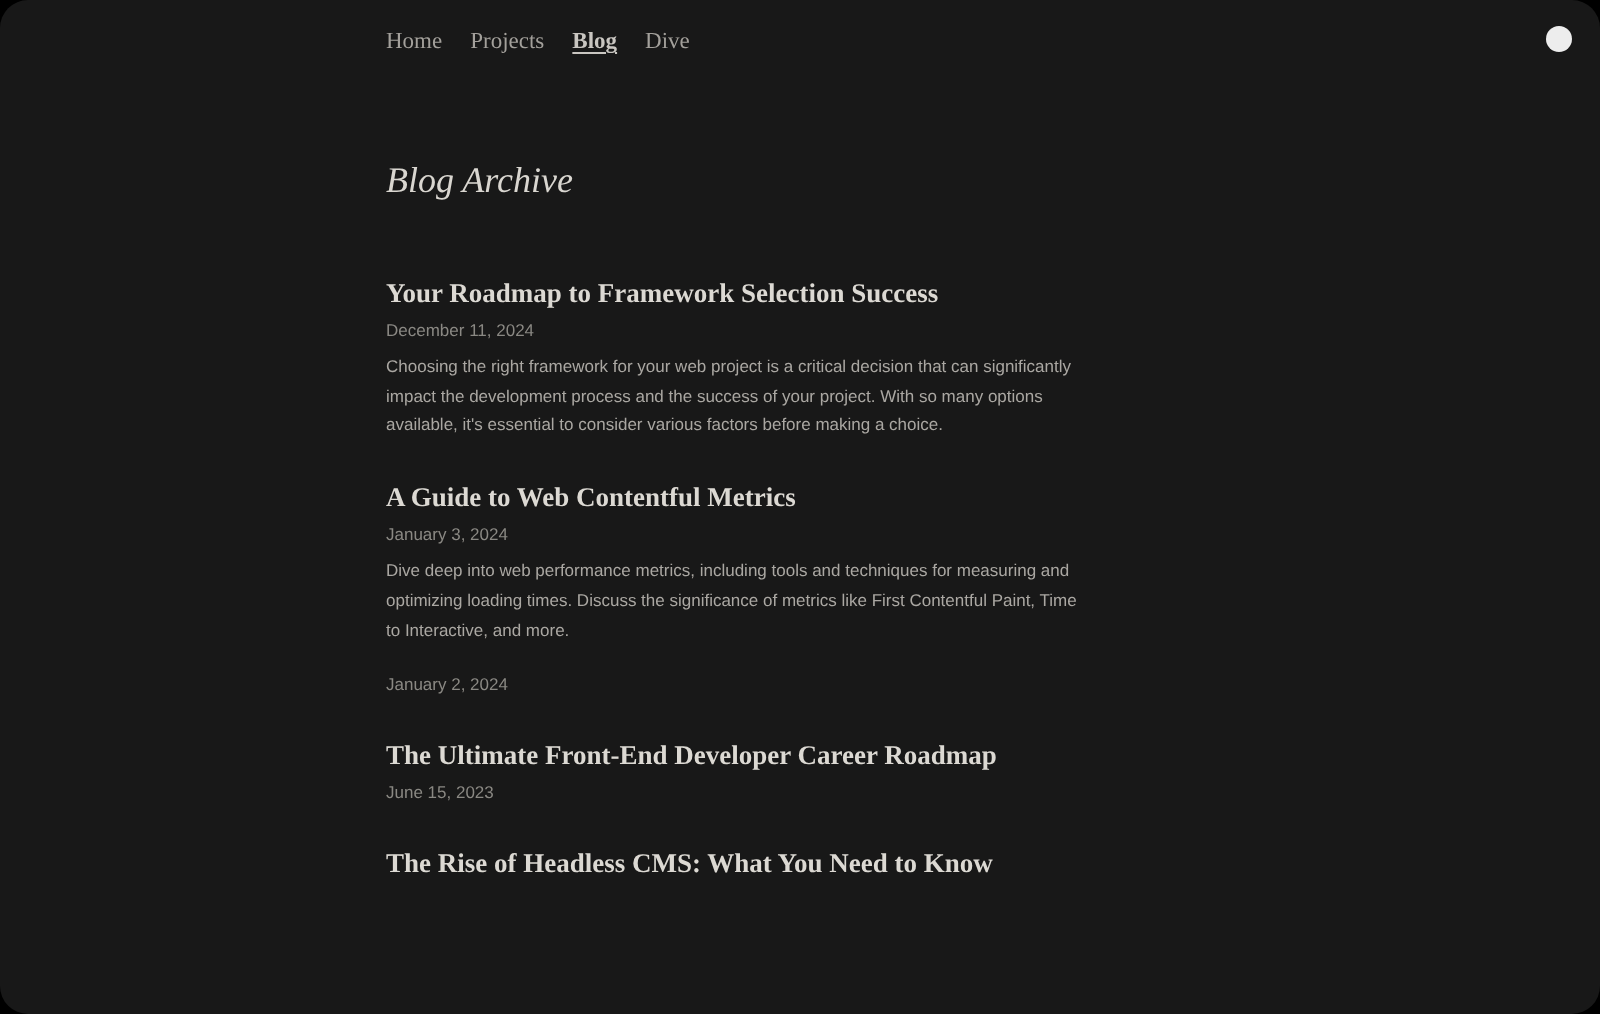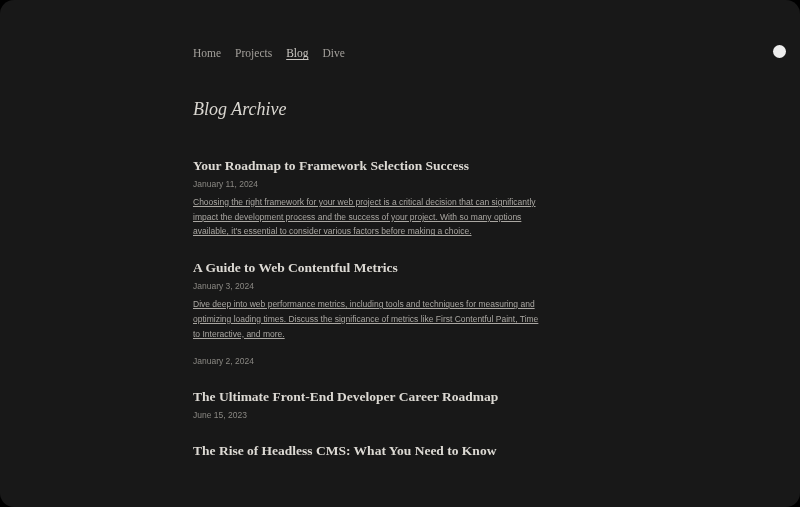--- a/index.html
+++ b/index.html
@@ -13,47 +13,48 @@
     position:absolute; inset:0;
     background:#181818;
     border-radius:14px;
     overflow:hidden;
   }
   
   .topbar { position:relative; }
   .nav {
     display:flex; gap:14px;
     padding:14px 0 0 193px;
-    font-size:11.5px; line-height:14px;margin-top:32px;
+    font-size:11.5px; line-height:14px;
   }
   .nav-link {
     color:#a3a09b;
     text-decoration:none;
     cursor:pointer;
   }
   .nav-link.active {
     color:#c9c6c1;
     text-decoration:underline;
     text-underline-offset:2px;
+    font-weight:bold;
   }
   .theme-toggle {
     position:absolute; top:13px; right:14px;
     background:none; border:none; padding:0;
     cursor:pointer;
   }
   .circle-glyph {
     display:block;
     width:13px; height:13px;
     border-radius:50%;
     background:#ededed;
   }
   
   main { padding-left:193px; width:545px; }
   .archive-title {
-    margin-top:37px;
+    margin-top:50px;
     font-size:18px; line-height:24px;
     font-style:italic; font-weight:400;
     color:#d9d6d0;
   }
   .posts { margin-top:35px; width:352px; }
   .post { margin-bottom:14px; }
   .post-title {
     font-size:13.5px; line-height:20px;
     font-weight:600;
     color:#dcd9d3;
@@ -64,21 +65,20 @@
     margin-top:2px;
     font-family:"Liberation Sans", sans-serif;
     font-size:8.5px; line-height:13px;
     color:#8a8883;
   }
   .post-excerpt {
     margin-top:4px;
     font-family:"Liberation Sans", sans-serif;
     font-size:8.5px; line-height:14.7px;
     color:#aaa7a2;
-    text-decoration:underline;
   }
 </style>
 </head>
 <body>
 
 <div class="page">
 
   <div class="topbar">
     <nav class="nav">
 
@@ -95,21 +95,21 @@
     </button>
   </div>
 
   <main>
     <h1 class="archive-title">Blog Archive</h1>
 
     <section class="posts">
 
         <article class="post">
           <h2 class="post-title">Your Roadmap to Framework Selection Success</h2>
-          <div class="post-date">January 11, 2024</div>
+          <div class="post-date">December 11, 2024</div>
           <p class="post-excerpt">Choosing the right framework for your web project is a critical decision that can significantly impact the development process and the success of your project. With so many options available, it's essential to consider various factors before making a choice.</p>
         </article>
 
         <article class="post">
           <h2 class="post-title">A Guide to Web Contentful Metrics</h2>
           <div class="post-date">January 3, 2024</div>
           <p class="post-excerpt">Dive deep into web performance metrics, including tools and techniques for measuring and optimizing loading times. Discuss the significance of metrics like First Contentful Paint, Time to Interactive, and more.</p>
         </article>
 
         <article class="post">

